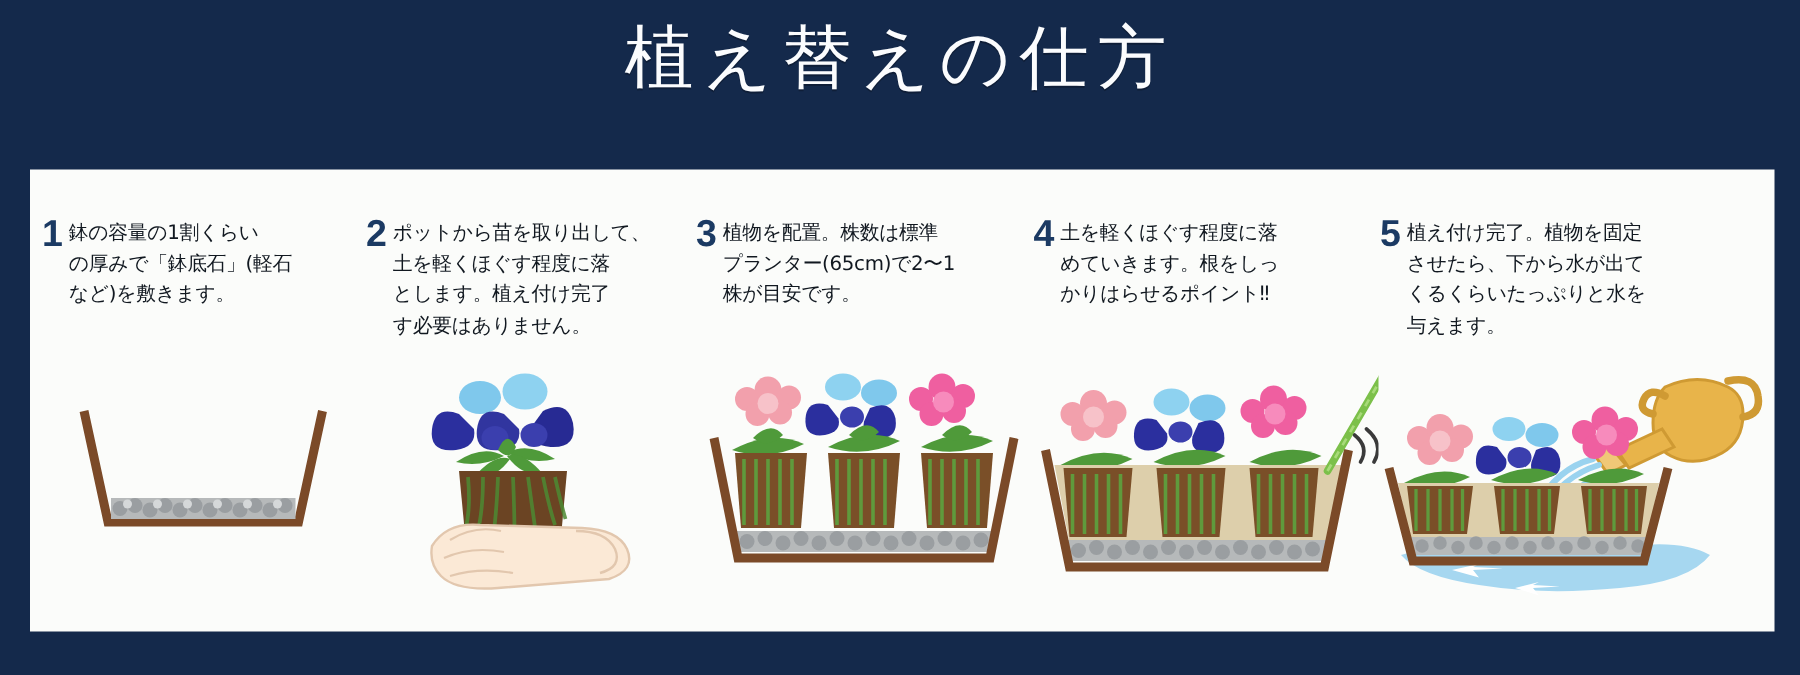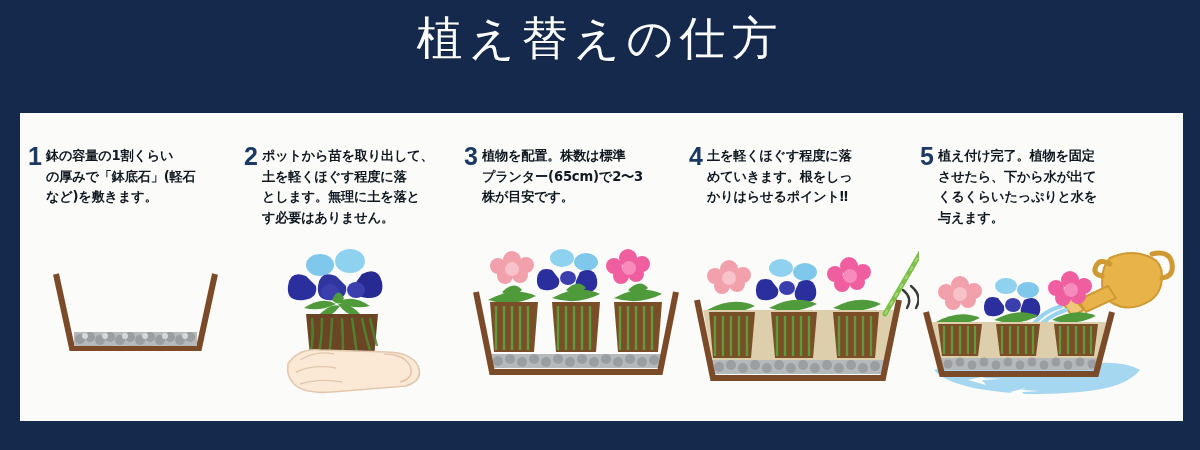--- a/index.html
+++ b/index.html
@@ -43,21 +43,21 @@
     font-size: 25px;
     font-weight: 700;
     line-height: 20px;
     font-family: "Liberation Sans", sans-serif;
     padding-right: 4px;
     flex: 0 0 auto;
   }
   .step-text {
     color: #111820;
     font-size: 13.2px;
-    font-weight: 700;
+    font-weight: 400;
     line-height: 20.5px;
     letter-spacing: -0.2px;
     flex: 1 1 auto;
     white-space: pre-line;
   }
 
   .art { position: absolute; left: 0; right: 0; bottom: 10px; height: 175px; }
   .art svg { display: block; width: 100%; height: 100%; }
 </style>
 </head>
@@ -111,21 +111,21 @@
             </g>
           </svg>
         </div>
       </div>
 
       <div class="step step-2">
         <div class="step-head">
           <span class="step-num">2</span>
           <span class="step-text">ポットから苗を取り出して、
 土を軽くほぐす程度に落
-とします。無理に土を落と
+とします。植え付け完了
 す必要はありません。</span>
         </div>
         <div class="art">
           <svg viewBox="0 0 228 175" xmlns="http://www.w3.org/2000/svg" aria-hidden="true">
 
             <g>
               <ellipse cx="76" cy="29" rx="14" ry="11" fill="#7fc8ec"></ellipse>
               <ellipse cx="106" cy="25" rx="15" ry="12" fill="#8ed2f0"></ellipse>
               <path d="M62 40 q-16 -6 -18 10 q-2 16 16 14 q14 -2 12 -14 z" fill="#2b2f9e"></path>
               <path d="M92 40 q-16 -6 -18 10 q-2 16 16 14 q14 -2 12 -14 z" fill="#31359f"></path>
@@ -167,21 +167,21 @@
               <path d="M140 118 q20 0 26 12 q5 12 -10 16" fill="#fbe9d6" stroke="#e2c7ae" stroke-width="1.6"></path>
             </g>
           </svg>
         </div>
       </div>
 
       <div class="step step-3">
         <div class="step-head">
           <span class="step-num">3</span>
           <span class="step-text">植物を配置。株数は標準
-プランター(65cm)で2〜3
+プランター(65cm)で2〜1
 株が目安です。</span>
         </div>
         <div class="art">
           <svg viewBox="0 0 222 175" xmlns="http://www.w3.org/2000/svg" aria-hidden="true">
 
             <g>
               <g fill="#f2a0ac">
                 <circle cx="34" cy="30" r="8"></circle>
                   <circle cx="48" cy="24" r="9"></circle>
                   <circle cx="62" cy="29" r="8"></circle>

